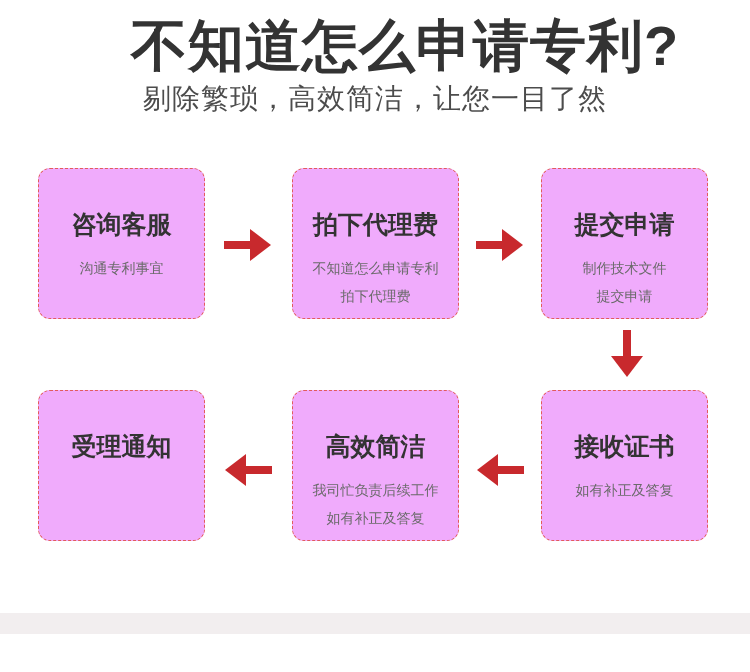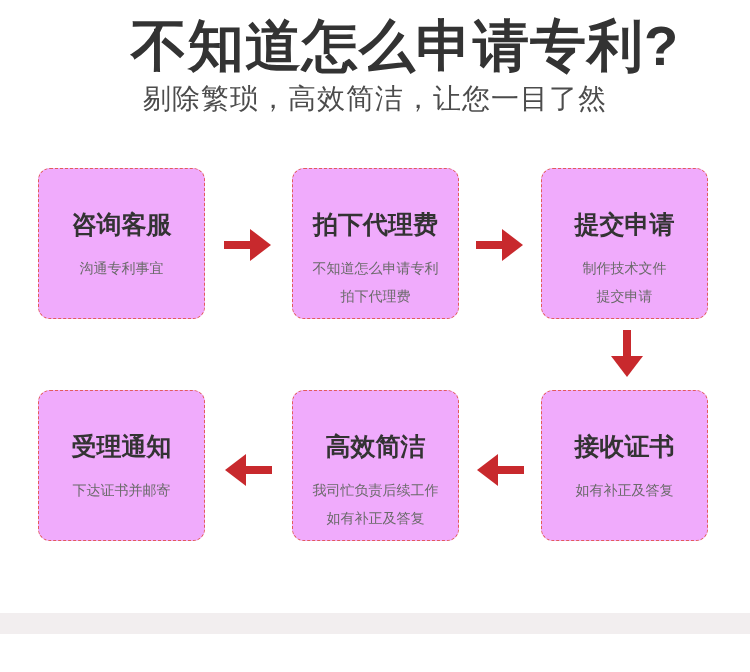--- a/index.html
+++ b/index.html
@@ -114,23 +114,20 @@
   <div class="step r1 c3">
     <div class="step-title">提交申请</div>
     <div class="step-desc">
       <div>制作技术文件</div>
       <div>提交申请</div>
     </div>
   </div>
 
   <div class="step r2 c1">
     <div class="step-title">受理通知</div>
-    <div class="step-desc">
-      <div>下达证书并邮寄</div>
-    </div>
   </div>
 
   <div class="step r2 c2">
     <div class="step-title">高效简洁</div>
     <div class="step-desc">
       <div>我司忙负责后续工作</div>
       <div>如有补正及答复</div>
     </div>
   </div>
 

